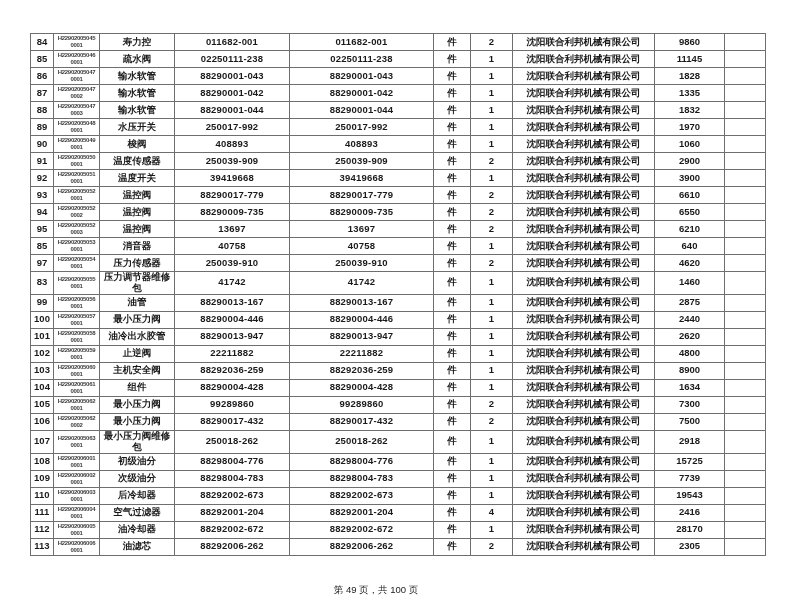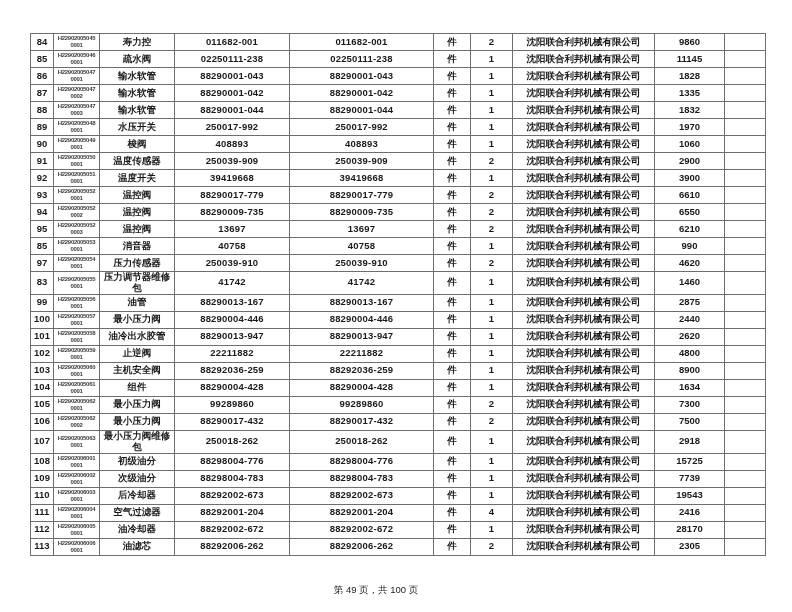--- a/index.html
+++ b/index.html
@@ -304,21 +304,21 @@
         <div>H22902005053</div>
         <div>0001</div>
       </div>
     </td>
     <td class="c-name">消音器</td>
     <td class="c-part">40758</td>
     <td class="c-part">40758</td>
     <td class="c-unit">件</td>
     <td class="c-qty">1</td>
     <td class="c-supplier">沈阳联合利邦机械有限公司</td>
-    <td class="c-price">990</td>
+    <td class="c-price">640</td>
     <td class="c-note"></td>
   </tr>
 
   <tr>
     <td class="c-no">97</td>
     <td class="c-code">
       <div class="code-wrap">
         <div>H22902005054</div>
         <div>0001</div>
       </div>

